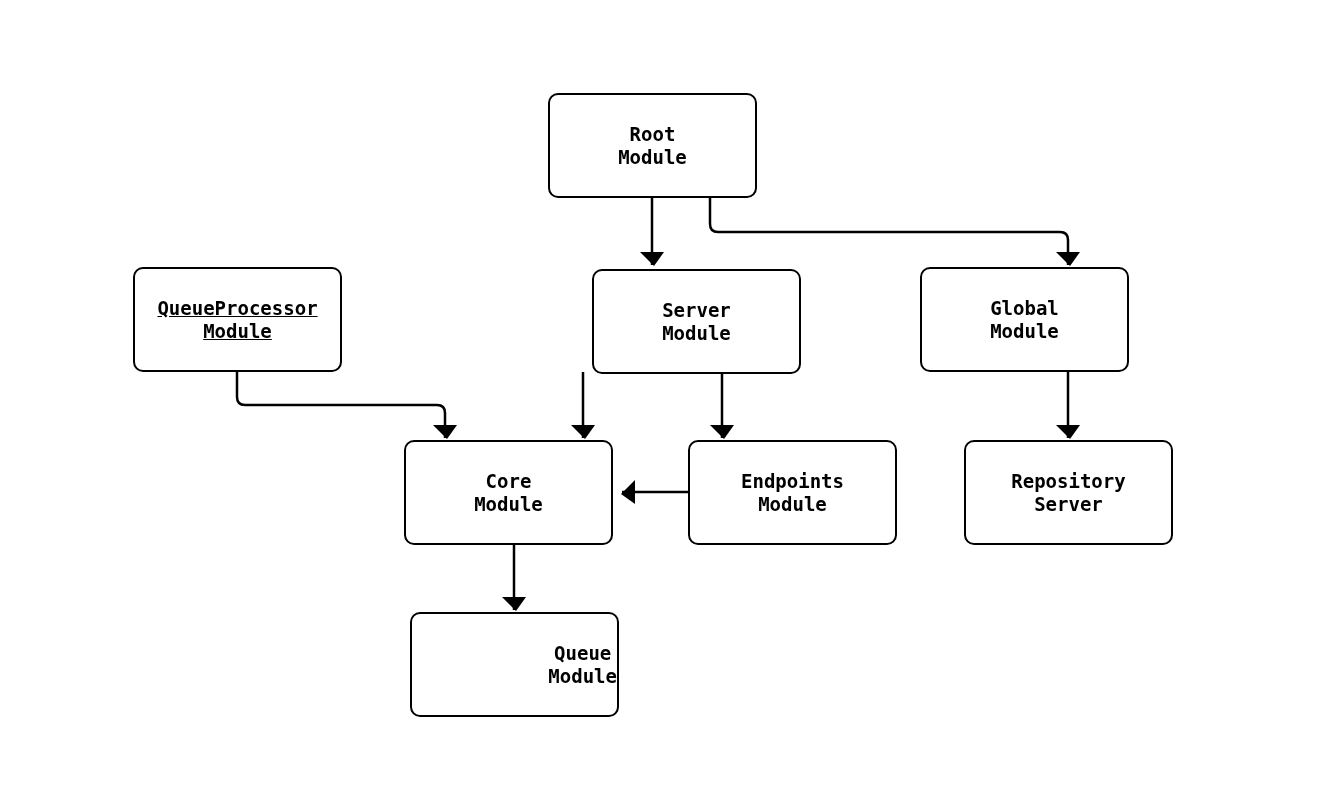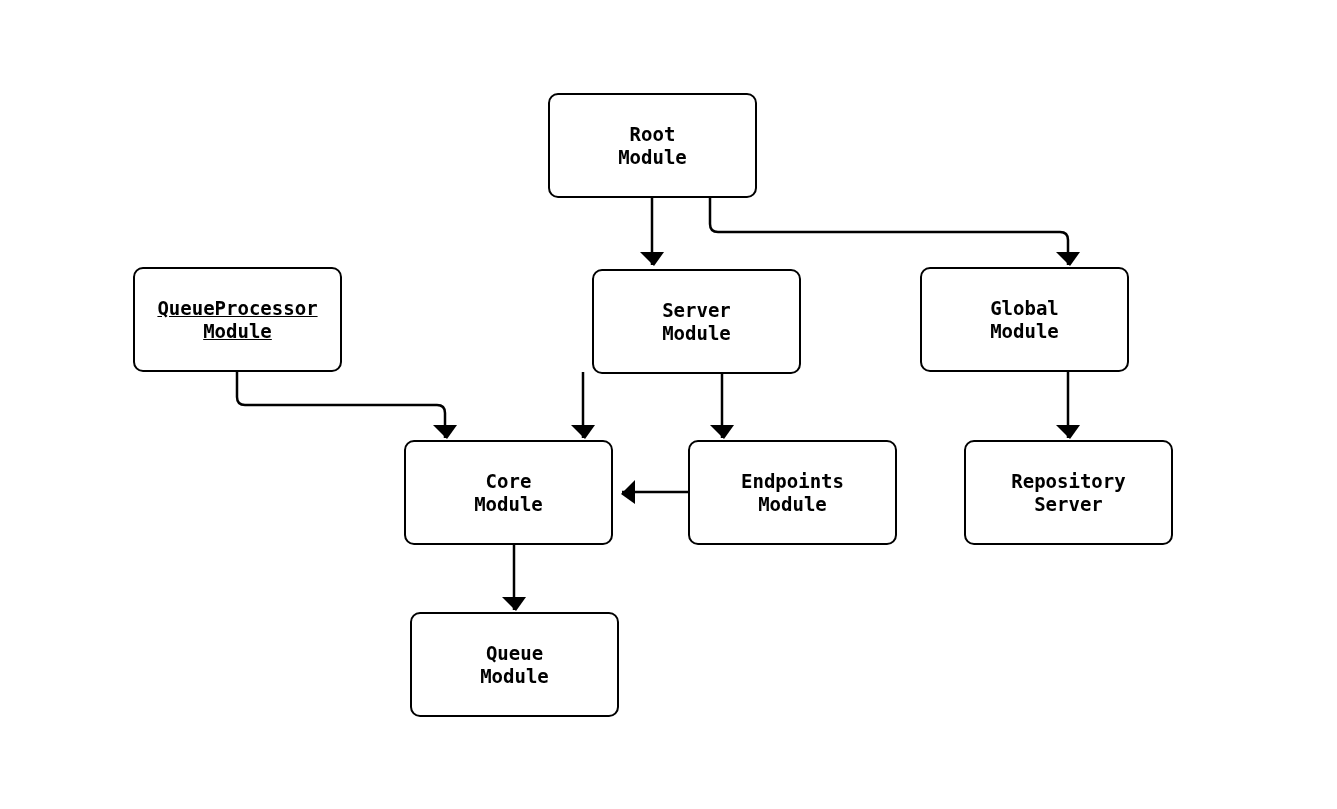--- a/index.html
+++ b/index.html
@@ -48,21 +48,21 @@
     line-height: 23px;
     color: #000000;
   }
   .n-root        { left: 548px; top:  93px; }
   .n-qproc       { left: 133px; top: 267px; text-decoration: underline; }
   .n-server      { left: 548px; top: 269px; margin-left: 44px; }
   .n-global      { left: 920px; top: 267px; }
   .n-core        { left: 404px; top: 440px; }
   .n-endpoints   { left: 688px; top: 440px; }
   .n-repository  { left: 964px; top: 440px; }
-  .n-queue       { left: 410px; top: 612px; }
+  .n-queue       { left: 410px; top: 612px; justify-content: flex-end; }
 </style>
 </head>
 <body>
 
 <div class="canvas">
 
   <svg class="edge-layer" width="1337" height="809" viewBox="0 0 1337 809" xmlns="http://www.w3.org/2000/svg">
     <defs>
       <marker id="arrowhead" markerUnits="userSpaceOnUse" markerWidth="18" markerHeight="28" refX="13" refY="12" orient="auto">
         <path d="M0,0 L14,10 L0,24 Z" fill="#000000"></path>

